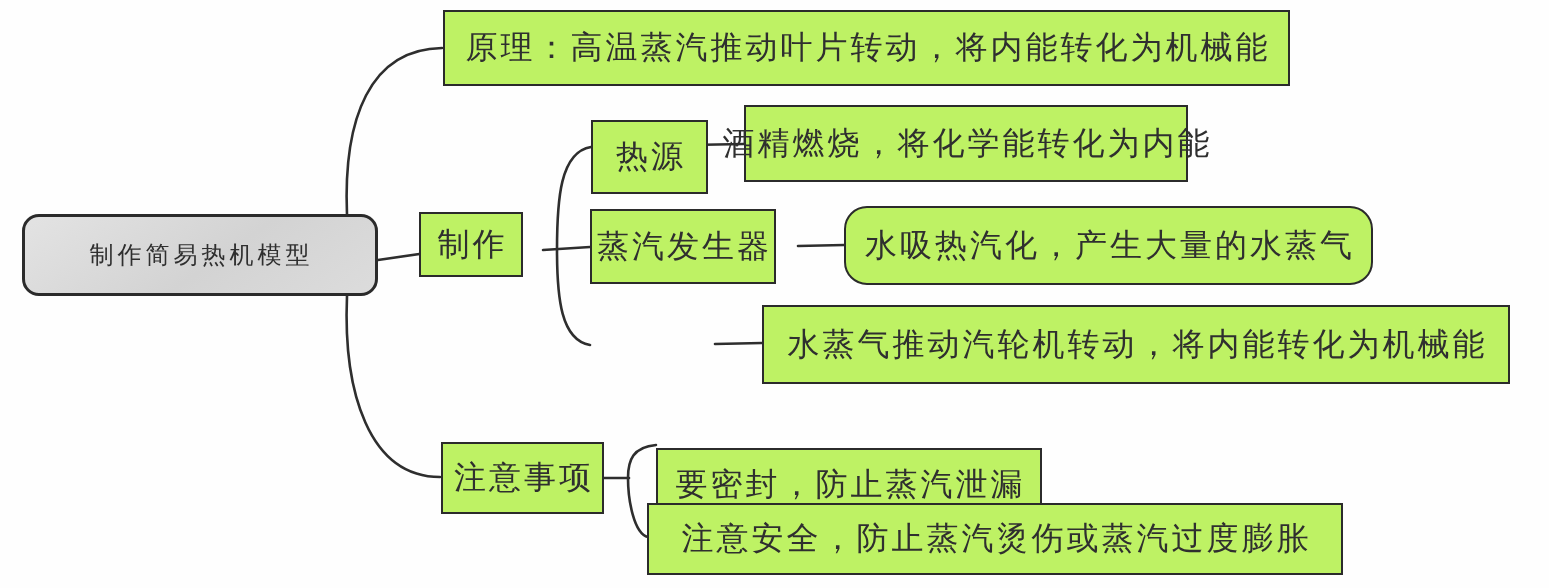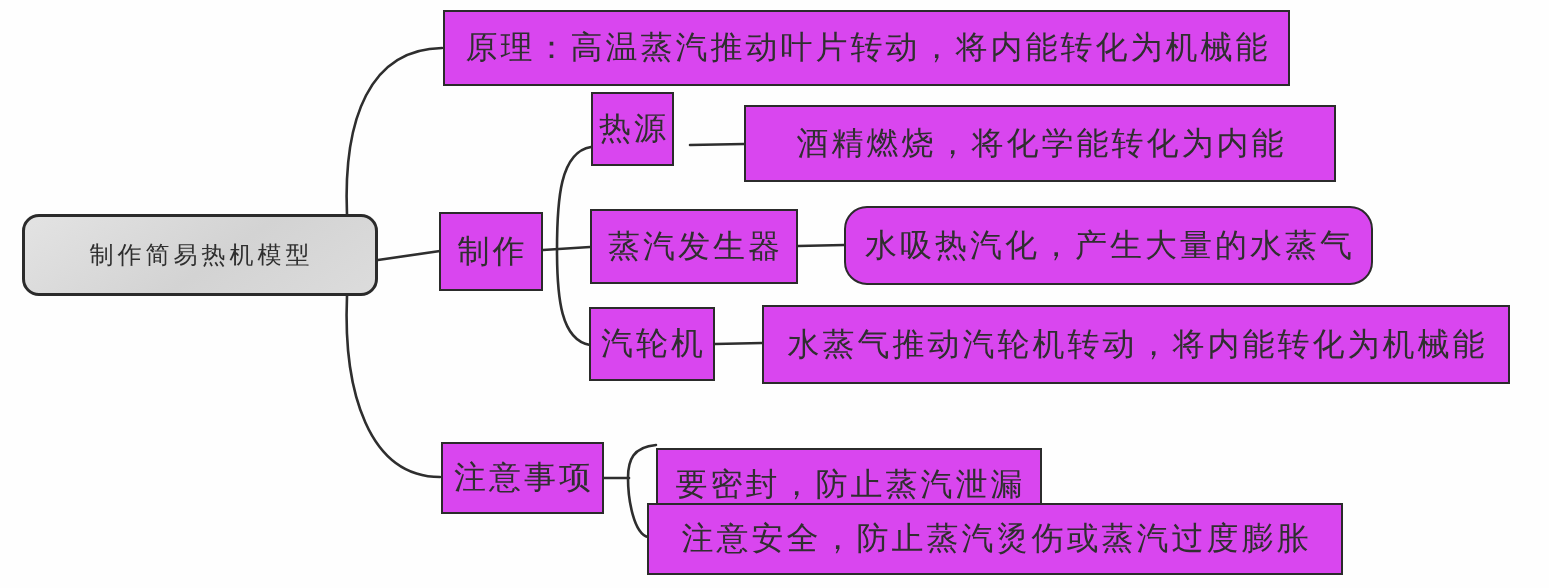--- a/index.html
+++ b/index.html
@@ -25,44 +25,44 @@
   .connectors path {
     fill: none;
     stroke: #2e2e2e;
     stroke-width: 2.6;
     stroke-linecap: round;
   }
   .box {
     position: absolute;
     box-sizing: border-box;
     border: 2.6px solid #2b2b2b;
-    background: #d946ef;
+    background: #bef264;
     display: flex;
     align-items: center;
     justify-content: center;
     font-size: 32px;
     letter-spacing: 3px;
     color: #2f2f2f;
     white-space: nowrap;
     text-indent: 3px;
   }
   .box.root {
     border-radius: 17px;
     background: linear-gradient(145deg, #e3e3e3 0%, #d3d3d3 55%, #dcdcdc 100%);
     font-size: 24px;
     letter-spacing: 4px;
     border-width: 3px;
   }
   
   .n-root            { left: 22px;  top: 214px; width: 356px; height: 82px; }
   .n-principle       { left: 443px; top: 10px;  width: 847px; height: 76px; }
-  .n-heat-source     { left: 591px; top: 92px; width: 83px;  height: 74px; }
-  .n-heat-desc       { left: 744px; top: 105px; width: 592px; height: 77px; }
-  .n-making          { left: 439px; top: 212px; width: 104px; height: 79px; }
-  .n-steam-gen       { left: 590px; top: 209px; width: 208px; height: 75px; text-align: center; }
+  .n-heat-source     { left: 591px; top: 120px; width: 117px;  height: 74px; }
+  .n-heat-desc       { left: 744px; top: 105px; width: 444px; height: 77px; }
+  .n-making          { left: 419px; top: 212px; width: 104px; height: 65px; }
+  .n-steam-gen       { left: 590px; top: 209px; width: 186px; height: 75px; text-align: center; }
   .n-steam-desc      { left: 844px; top: 206px; width: 529px; height: 79px; border-radius: 23px; }
   .n-turbine         { left: 589px; top: 307px; width: 126px; height: 74px; }
   .n-turbine-desc    { left: 762px; top: 305px; width: 748px; height: 79px; text-align: center; }
   .n-precautions     { left: 441px; top: 442px; width: 163px; height: 72px; }
   .n-seal            { left: 656px; top: 408px; width: 386px; height: 73px; margin-top: 40px; }
   .n-safety          { left: 647px; top: 503px; width: 696px; height: 72px; }
 </style>
 </head>
 <body>
 
@@ -102,23 +102,20 @@
   </div>
 
   <div class="box n-steam-gen">
     <span>蒸汽发生器</span>
   </div>
 
   <div class="box n-steam-desc">
     <span>水吸热汽化，产生大量的水蒸气</span>
   </div>
 
-  <div class="box n-turbine">
-    <span>汽轮机</span>
-  </div>
 
   <div class="box n-turbine-desc">
     <span>水蒸气推动汽轮机转动，将内能转化为机械能</span>
   </div>
 
   <div class="box n-precautions">
     <span>注意事项</span>
   </div>
 
   <div class="box n-seal">

